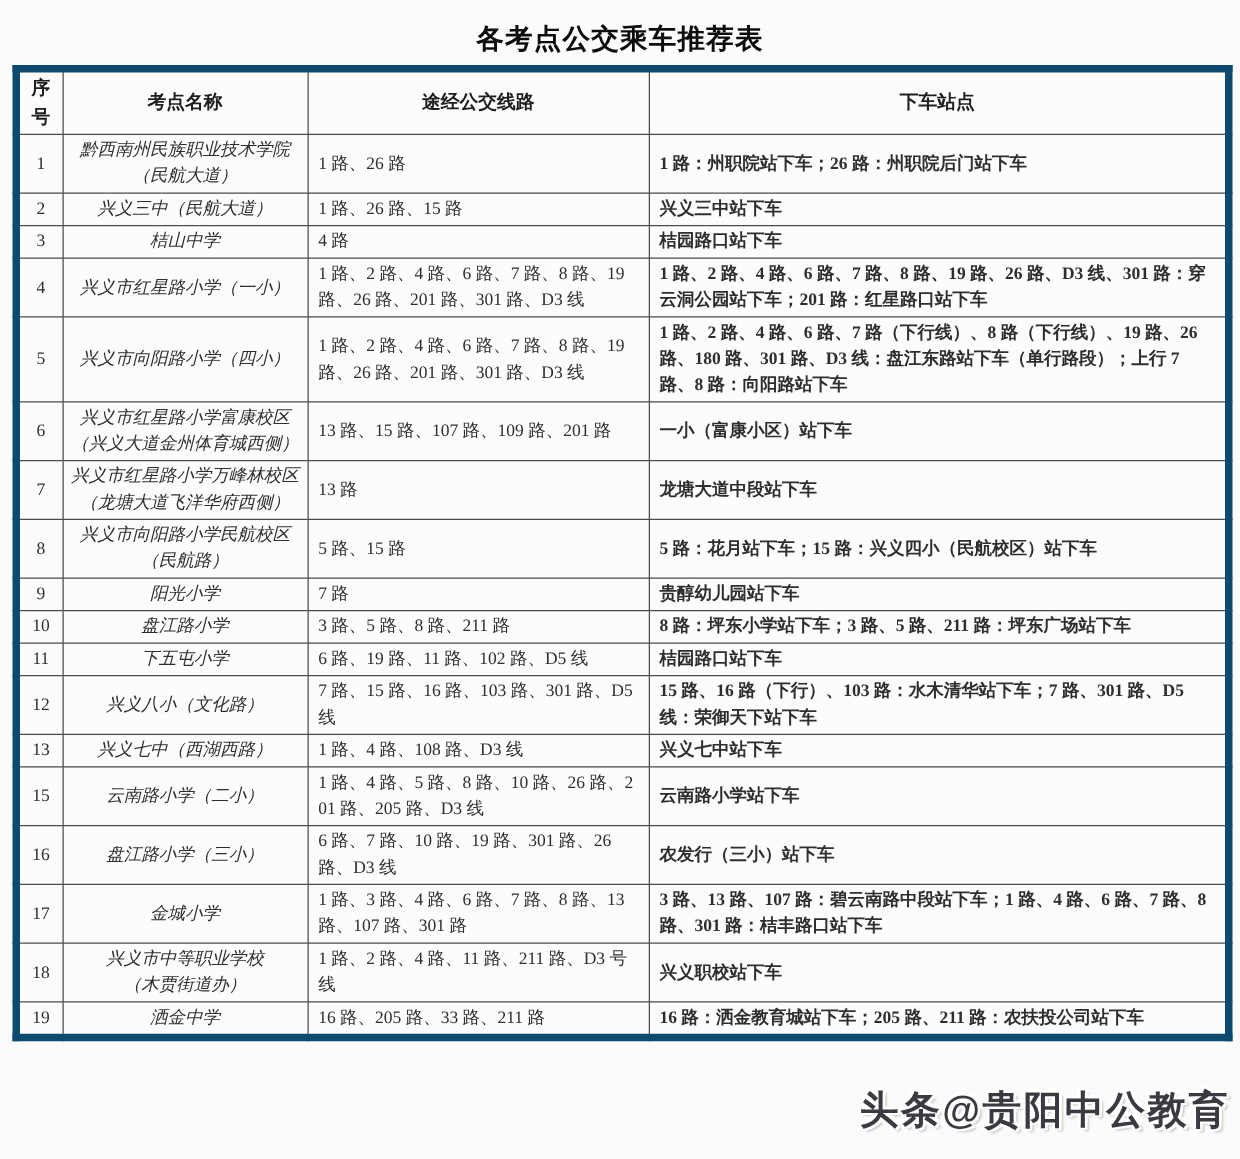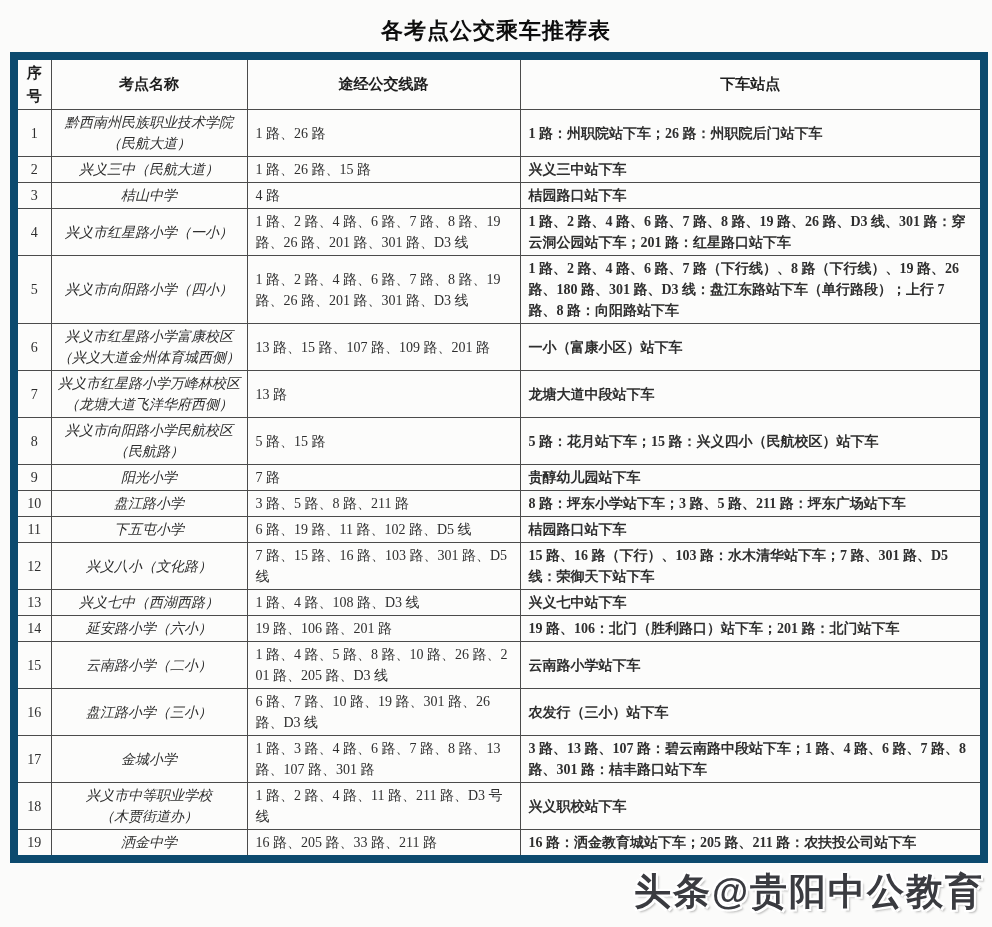--- a/index.html
+++ b/index.html
@@ -19,21 +19,21 @@
     font-weight: bold;
     color: #0d0d0d;
     padding: 16px 0 6px 0;
     letter-spacing: 1px;
   }
   table.bus-table {
     border-collapse: collapse;
     table-layout: fixed;
     width: 970px;
     margin: 0 auto 0 10px;
-    border: 8px solid #0c4a6e;
+    border: 6px solid #0c4a6e;
     background: #fcfcfb;
   }
   th, td {
     border: 1px solid #4b4b4b;
     font-size: 14px;
     line-height: 1.5;
     vertical-align: middle;
     word-break: break-all;
   }
   thead th {
@@ -65,21 +65,21 @@
   td.cell-stops {
     text-align: left;
     padding: 2px 8px;
     font-weight: bold;
   }
   .watermark {
     position: absolute;
     top: 867px;
     right: 8px;
     font-family: "Liberation Sans", "DejaVu Sans", sans-serif;
-    font-size: 37px;
+    font-size: 31px;
     font-weight: bold;
     letter-spacing: 2px;
     color: #3a3b40;
     text-shadow:
       -2px -2px 0 #ffffff,
        2px -2px 0 #ffffff,
       -2px  2px 0 #ffffff,
        2px  2px 0 #ffffff,
        0 0 5px #ffffff,
        3px 3px 2px rgba(60,60,60,0.35);
@@ -198,26 +198,20 @@
         <td class="cell-stops">15 路、16 路（下行）、103 路：水木清华站下车；7 路、301 路、D5 线：荣御天下站下车</td>
       </tr>
 
       <tr>
         <td class="cell-no">13</td>
         <td class="cell-site">兴义七中（西湖西路）</td>
         <td class="cell-routes">1 路、4 路、108 路、D3 线</td>
         <td class="cell-stops">兴义七中站下车</td>
       </tr>
 
-      <tr>
-        <td class="cell-no">14</td>
-        <td class="cell-site">延安路小学（六小）</td>
-        <td class="cell-routes">19 路、106 路、201 路</td>
-        <td class="cell-stops">19 路、106：北门（胜利路口）站下车；201 路：北门站下车</td>
-      </tr>
 
       <tr>
         <td class="cell-no">15</td>
         <td class="cell-site">云南路小学（二小）</td>
         <td class="cell-routes">1 路、4 路、5 路、8 路、10 路、26 路、201 路、205 路、D3 线</td>
         <td class="cell-stops">云南路小学站下车</td>
       </tr>
 
       <tr>
         <td class="cell-no">16</td>

